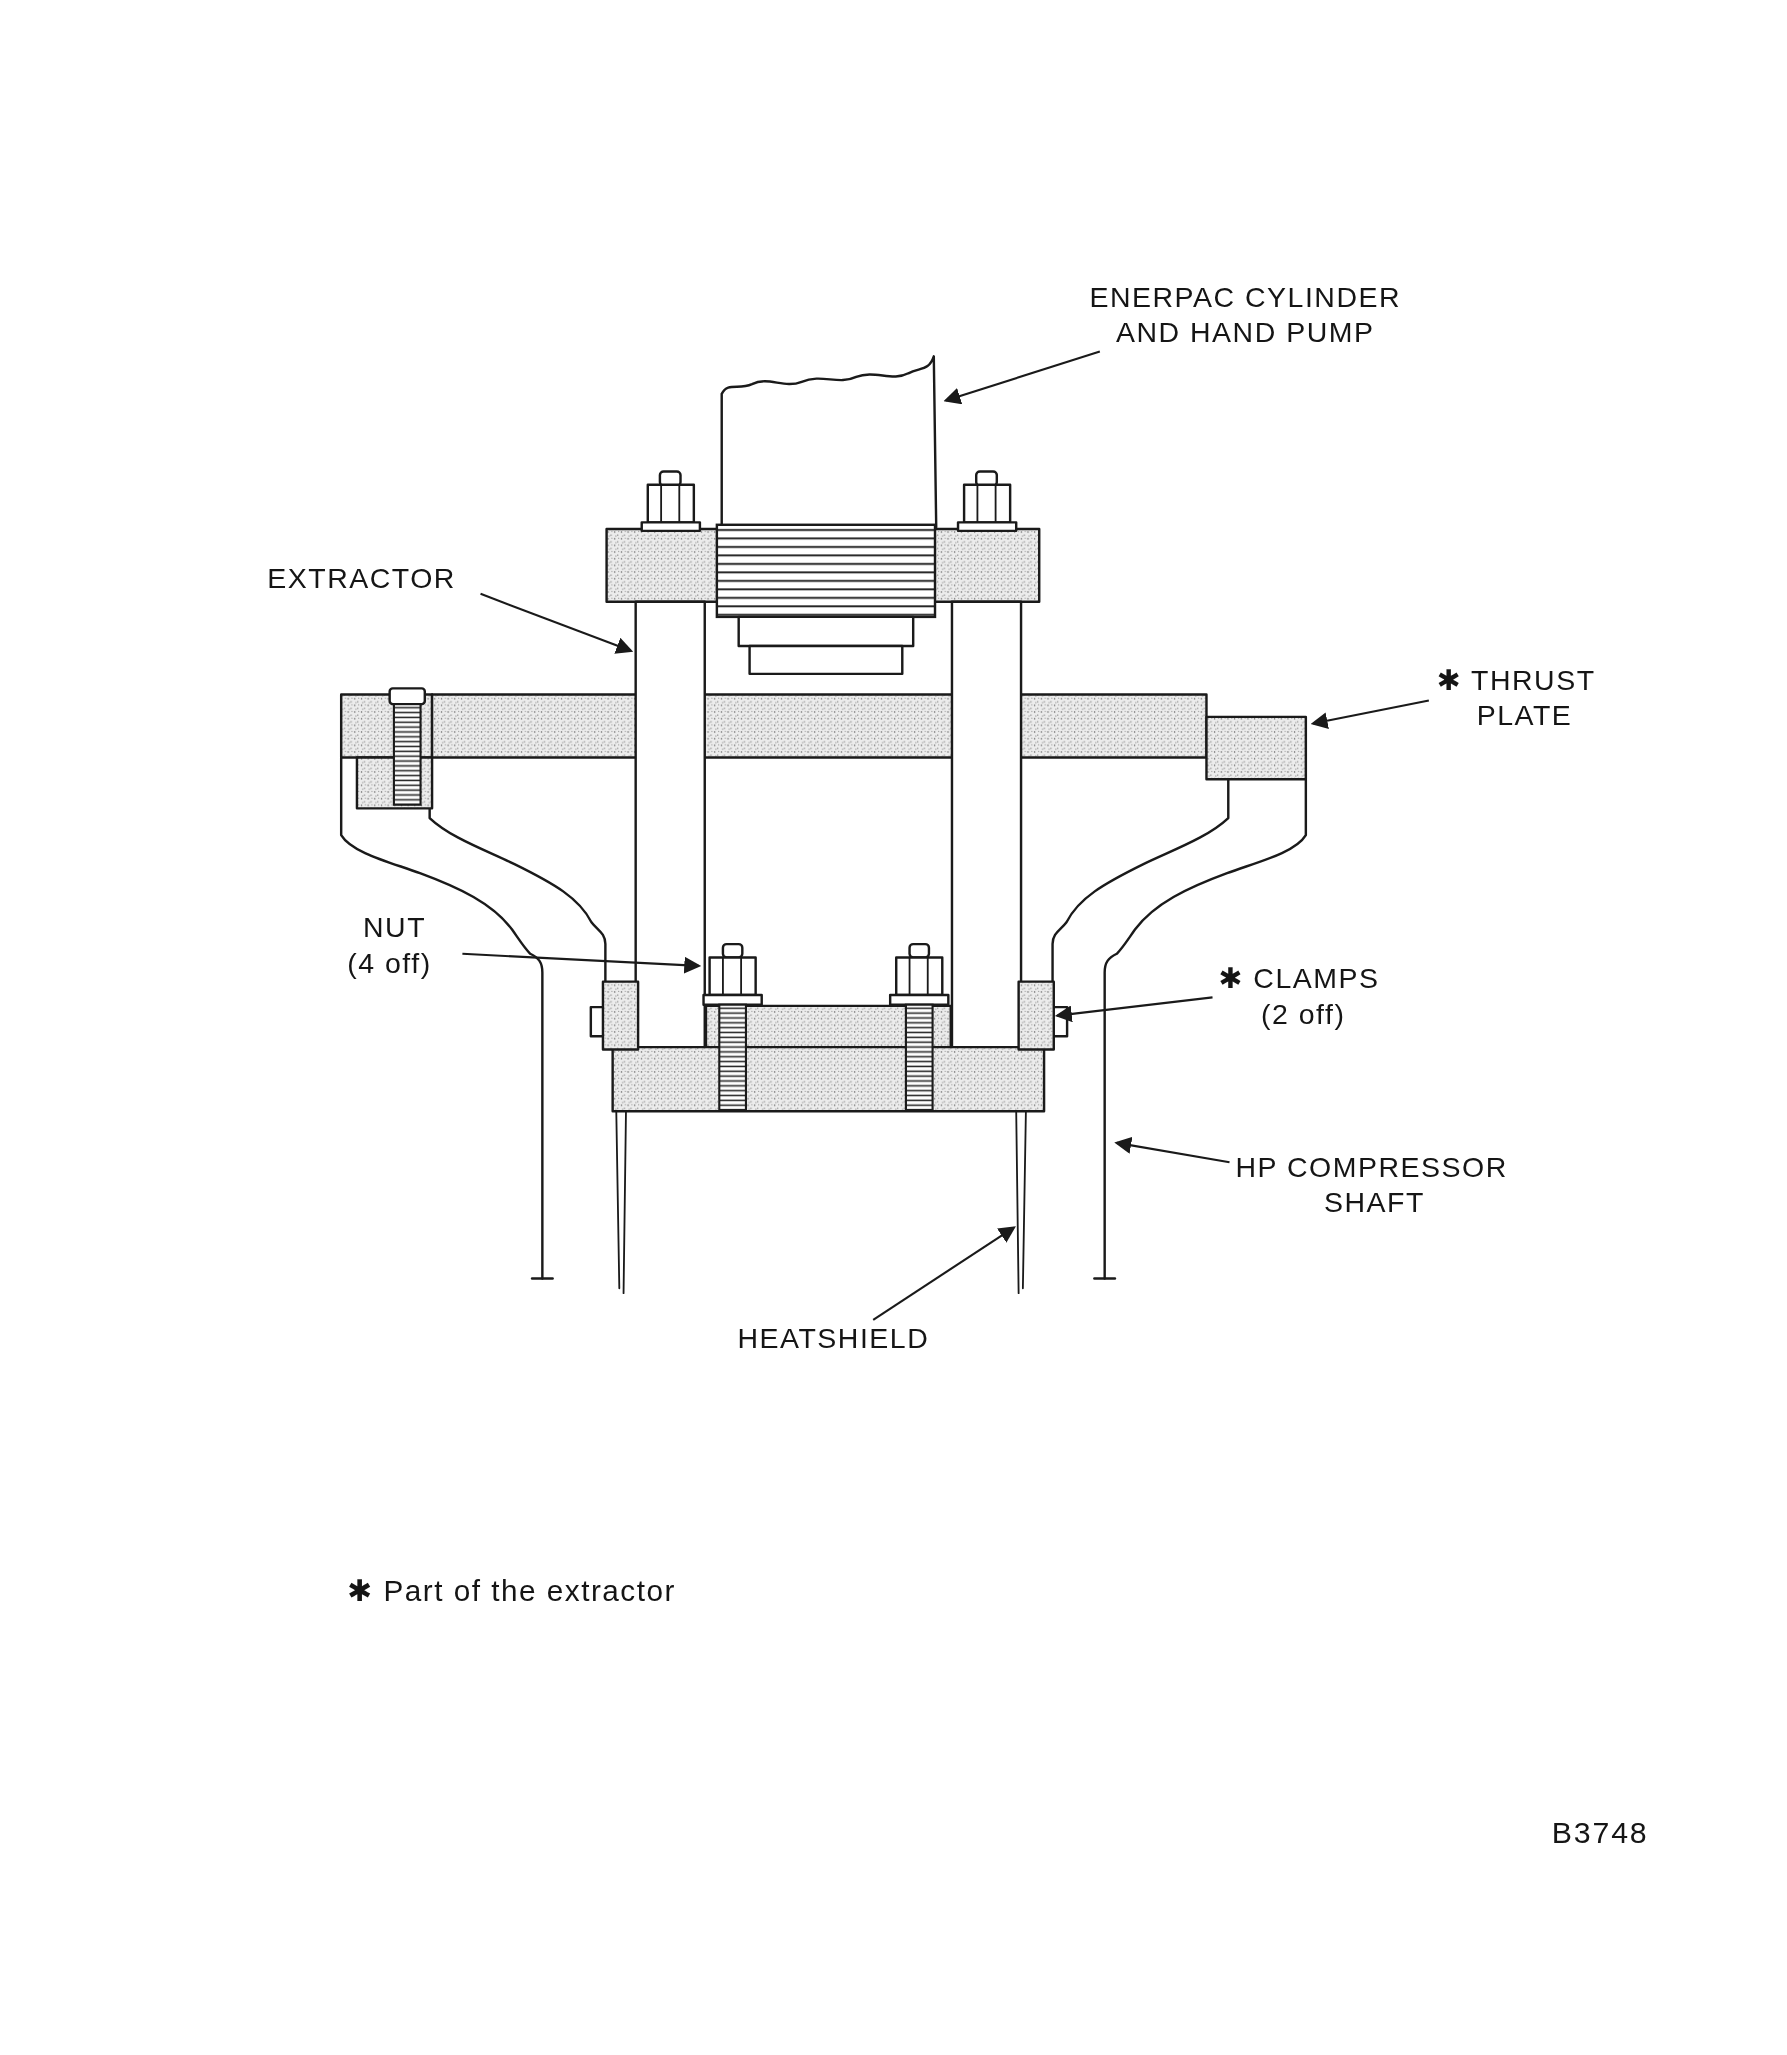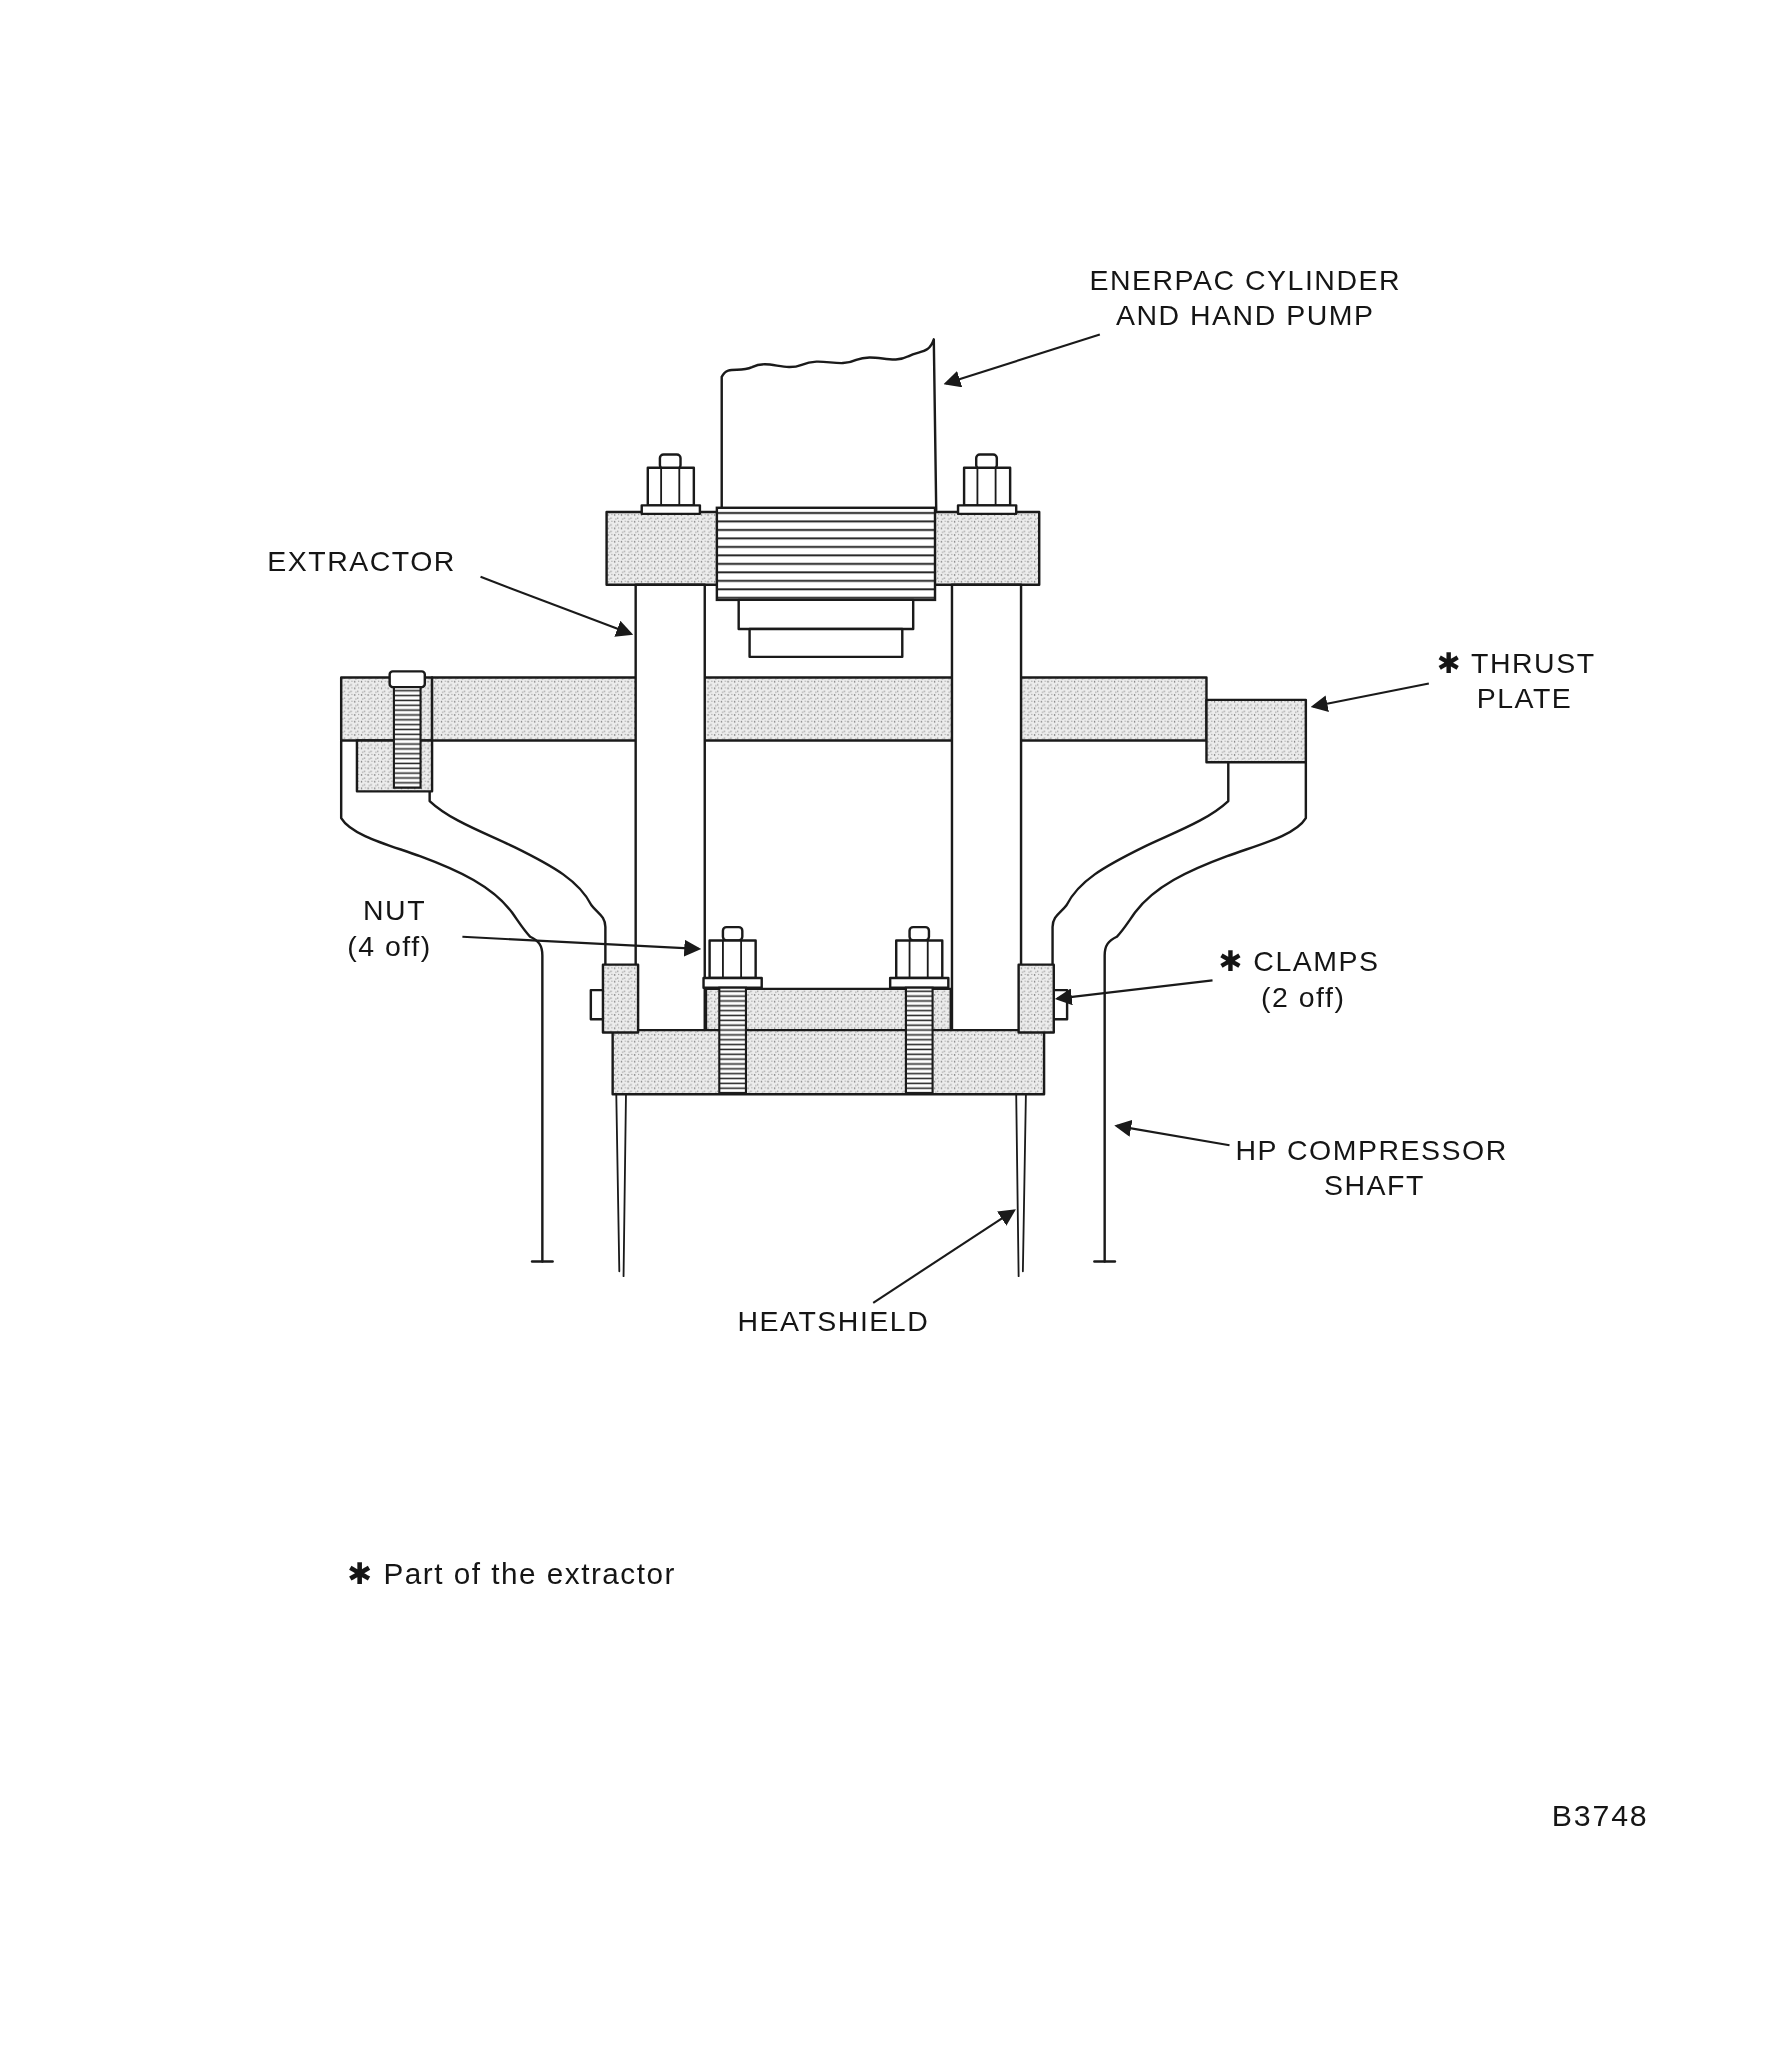--- a/index.html
+++ b/index.html
@@ -1,16 +1,16 @@
 <!DOCTYPE html>
 <html style="font-size:10.7px"><head>
 <meta charset="utf-8">
 <style>
   html,body{margin:0;padding:0;background:#ffffff;}
-  .page{position:relative;width:1787px;height:1856px;background:#ffffff;overflow:hidden;}
+  .page{position:relative;width:1787px;height:1856px;background:#ffffff;overflow:hidden;margin-top:17px;}
   svg{display:block;width:100%;height:100%;}
   .ln{fill:none;stroke:#1a1a1a;stroke-width:4;stroke-linejoin:round;stroke-linecap:round;}
   .thin{fill:none;stroke:#1a1a1a;stroke-width:3;stroke-linecap:round;}
   .fillw{fill:#ffffff;stroke:#1a1a1a;stroke-width:4;stroke-linejoin:round;}
   .stip{fill:url(#stip);stroke:#1a1a1a;stroke-width:4;stroke-linejoin:round;}
   .thr{fill:url(#thr);stroke:#1a1a1a;stroke-width:3.5;}
   .ribs{fill:url(#ribs);stroke:#1a1a1a;stroke-width:4;}
   .arrow{fill:none;stroke:#1a1a1a;stroke-width:3.5;marker-end:url(#ah);}
   .lbl{font-family:"Liberation Sans","DejaVu Sans",sans-serif;font-size:47px;fill:#151515;letter-spacing:2.5px;}
   .mid{text-anchor:middle;}

